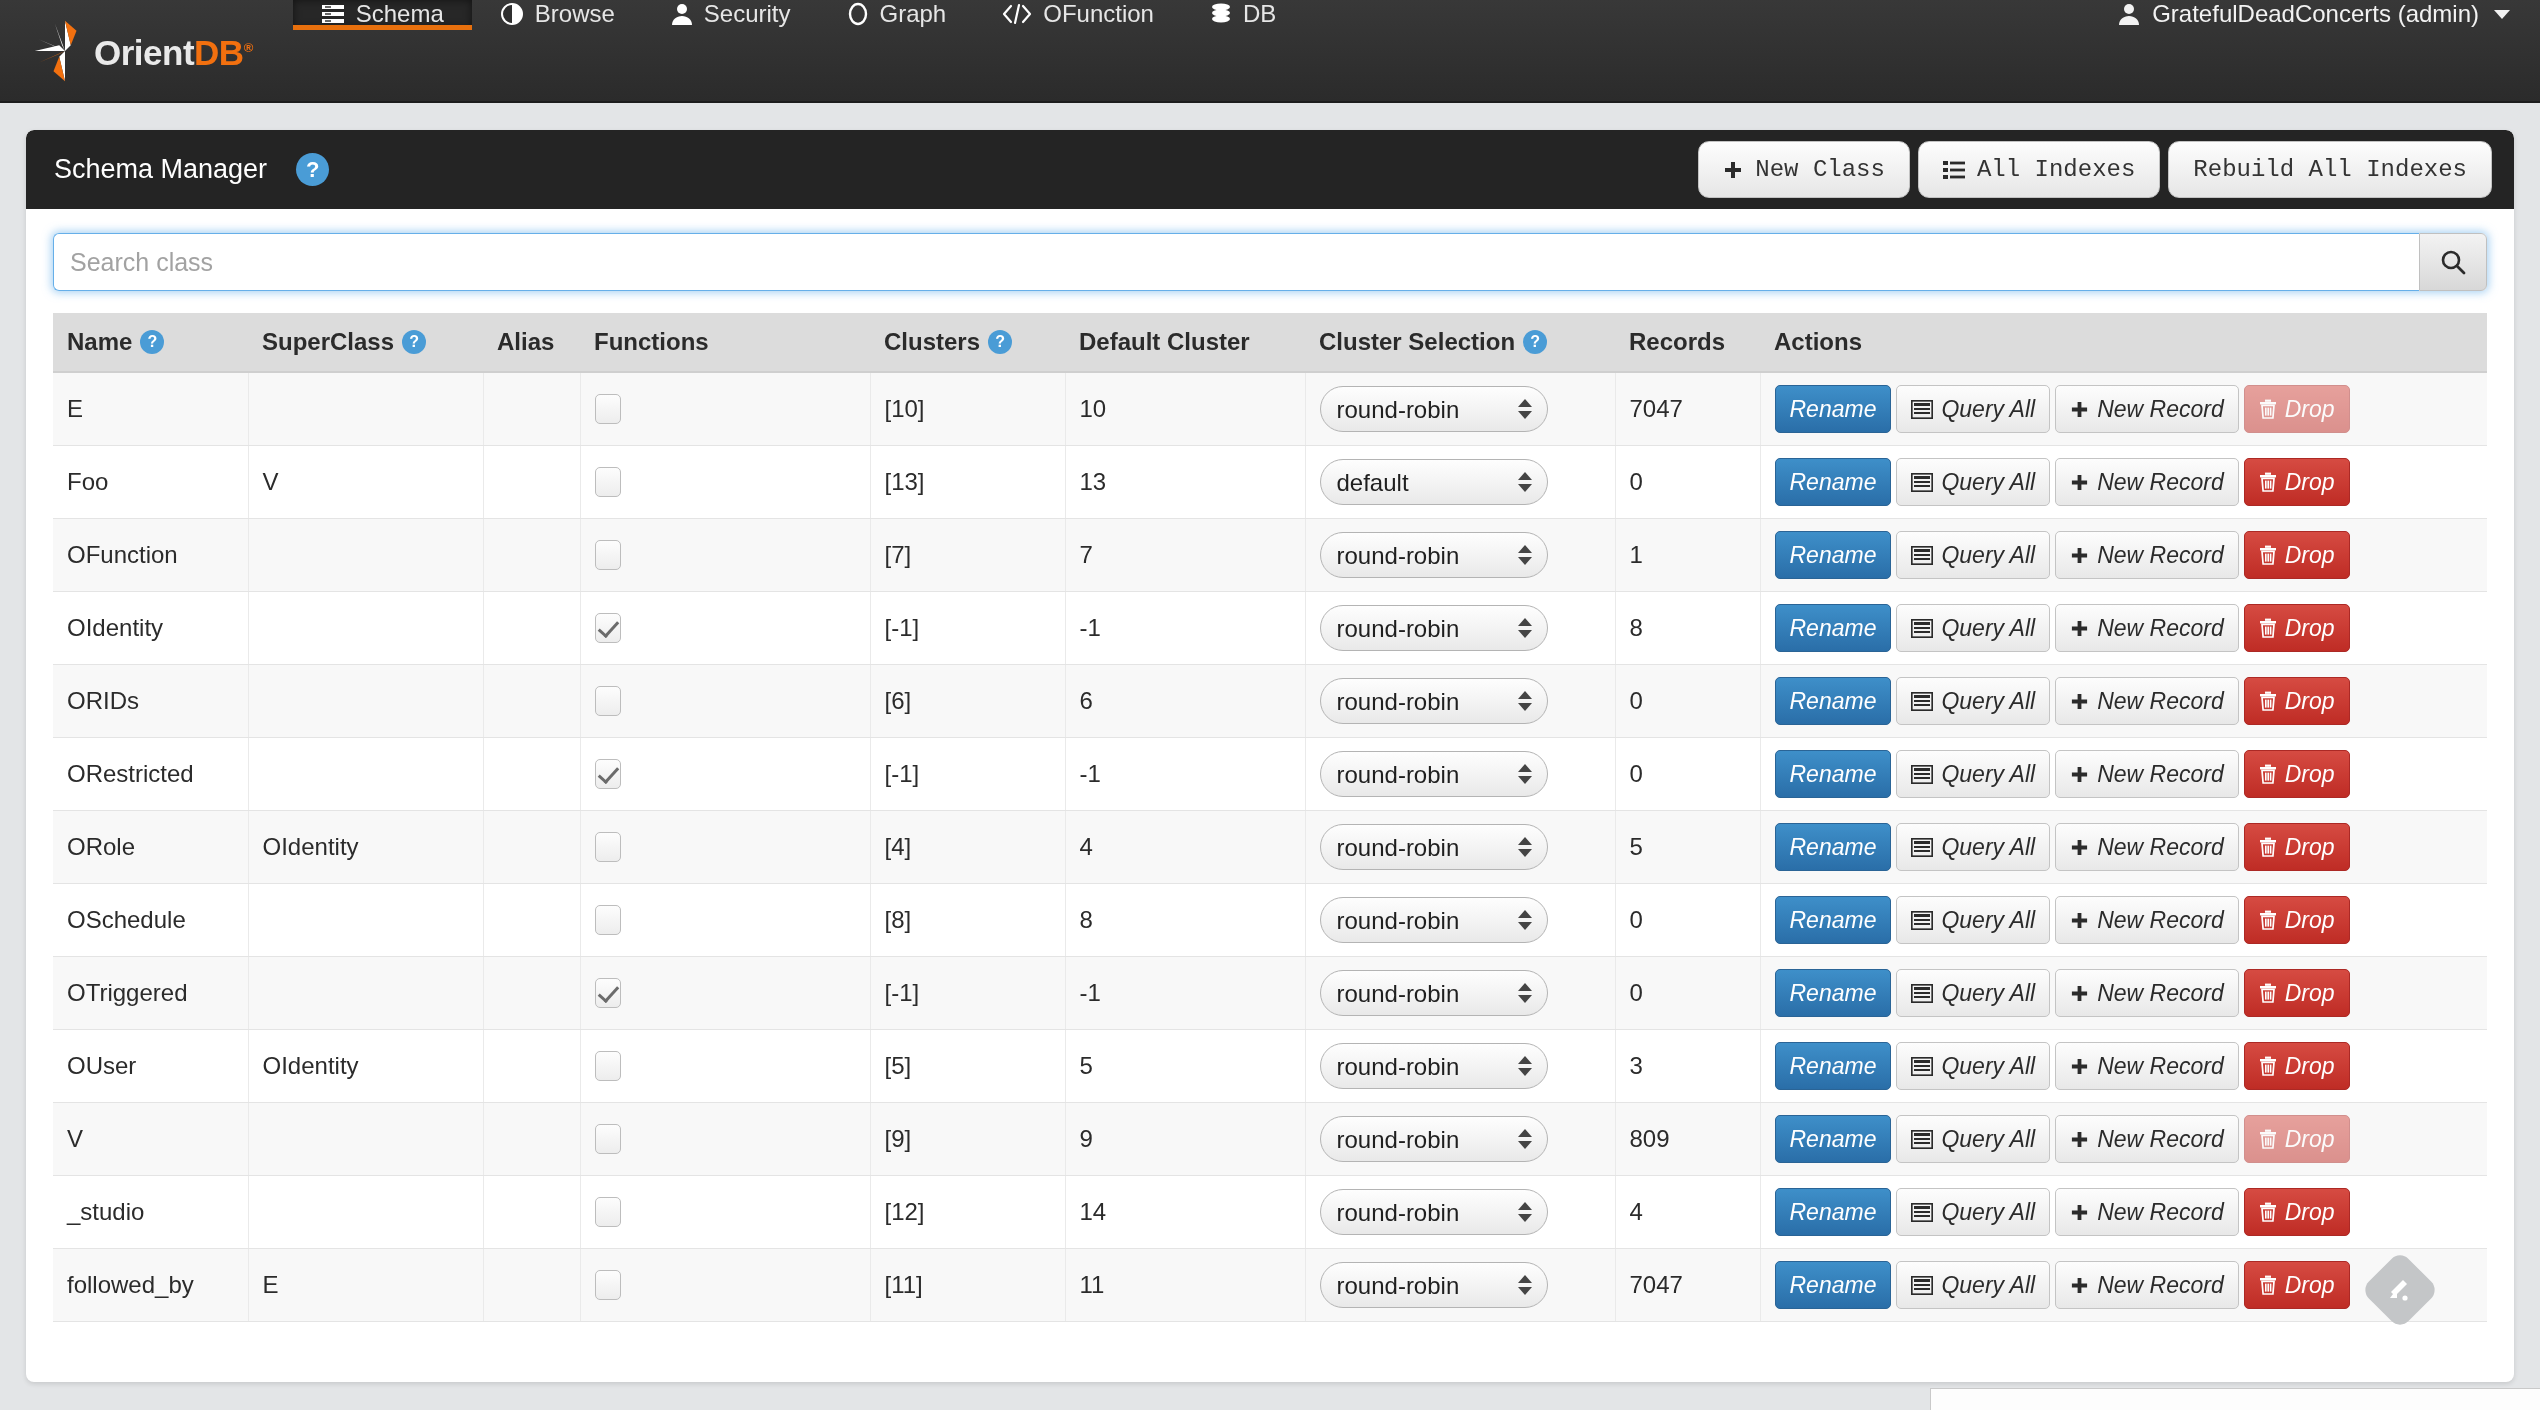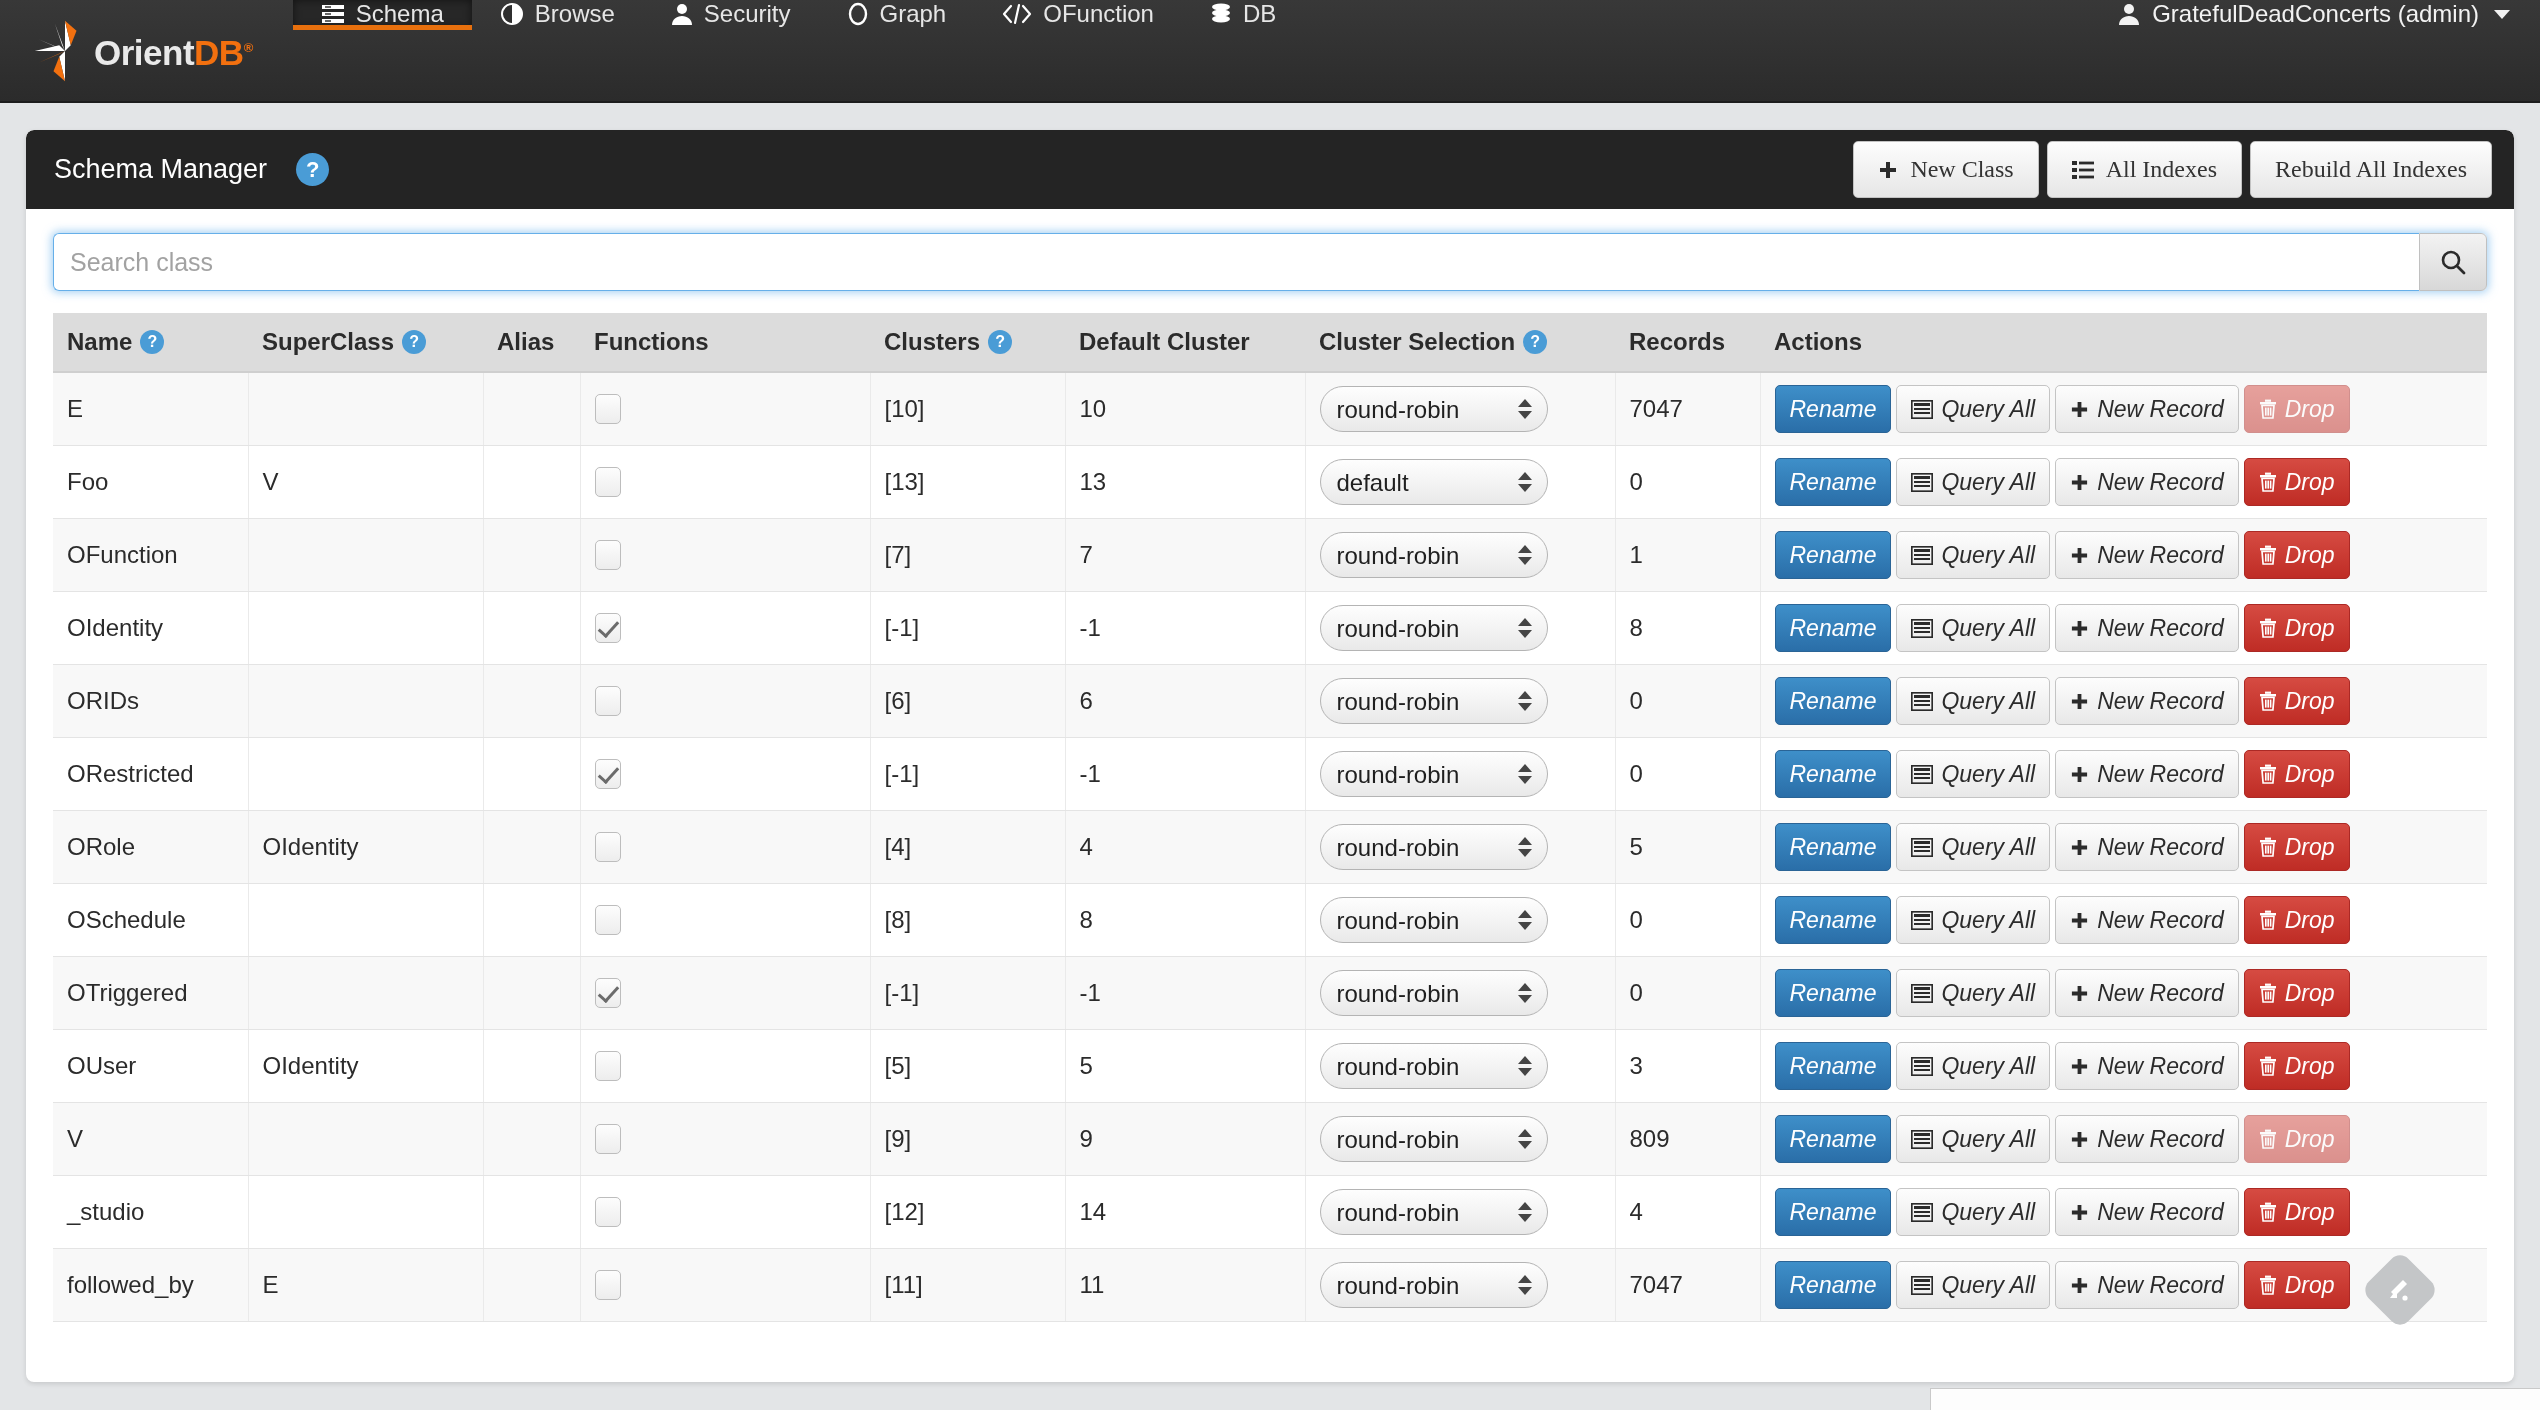--- a/index.html
+++ b/index.html
@@ -99,29 +99,29 @@
     width: 33px; height: 33px; border-radius: 50%;
     background: #4a9cd6; color: #fff;
     font-size: 22px; font-weight: bold;
     display: flex; align-items: center; justify-content: center;
     cursor: pointer; flex: none;
   }
   .head-btns { margin-left: auto; display: flex; gap: 8px; }
   .btn-grey {
     background: linear-gradient(to bottom,#fdfdfd 0%, #e6e6e6 100%);
     border: 1px solid #c2c2c2;
-    border-radius: 5px;
+    border-radius: 11px;
     color: #333;
     font-size: 24px;
     padding: 0 24px;
     height: 57px;
     display: flex; align-items: center; gap: 12px;
     cursor: pointer;
     white-space: nowrap;
-    font-family: Liberation Serif, serif;
+    font-family: Liberation Mono, monospace;
   }
 
   
   .panel-body { padding: 24px 27px 60px 27px; }
   .search-row { display: flex; margin-bottom: 22px; }
   .search-wrap {
     flex: 1;
     display: flex;
     border-radius: 6px;
     box-shadow: 0 0 8px 2px rgba(102,175,233,.55);

